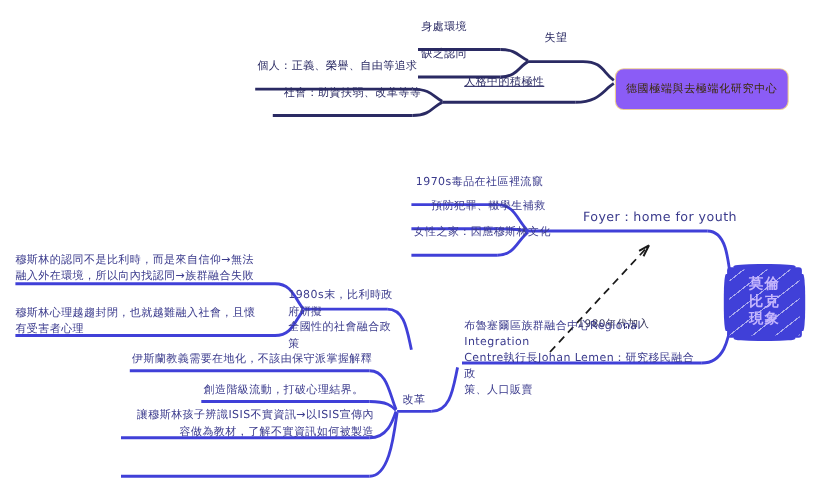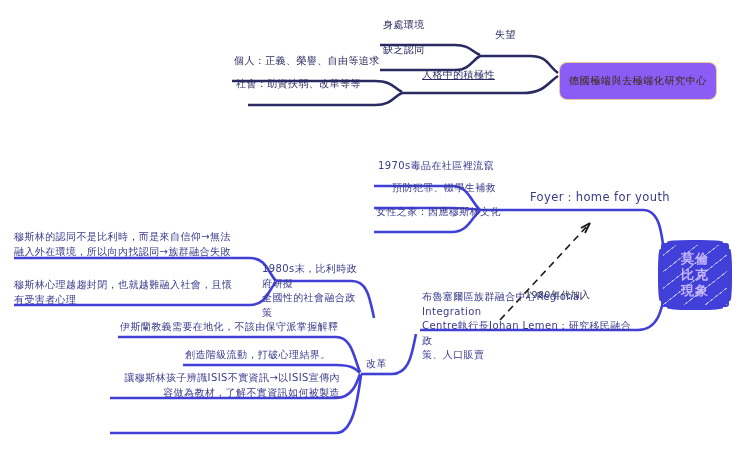--- a/index.html
+++ b/index.html
@@ -143,21 +143,21 @@
 
     <path d="M361 374 L392 374" stroke="#4040d8" stroke-width="2.6" fill="none"></path>
     <path d="M392 374 C410 374 412 352 416 334" stroke="#4040d8" stroke-width="2.6" fill="none"></path>
   </svg>
 
   <div class="node navy" style="left:383px; top:18px;">身處環境</div>
   <div class="node navy" style="left:383px; top:43px;">缺乏認同</div>
   <div class="node navy" style="left:495px; top:28px;">失望</div>
 
   <div class="node navy" style="left:234px; top:54px;">個人：正義、榮譽、自由等追求</div>
-  <div class="node navy" style="left:236px; top:78px;font-family:Liberation Mono, monospace;">社會：助資扶弱、改革等等</div>
+  <div class="node navy" style="left:258px; top:78px;">社會：助資扶弱、改革等等</div>
   <div class="node navy" style="left:422px; top:68px;text-decoration:underline;">人格中的積極性</div>
 
   <div class="root-orange" style="left:560px; top:63px;">德國極端與去極端化研究中心</div>
 
   <div class="node blue" style="left:378px; top:159px;">1970s毒品在社區裡流竄</div>
   <div class="node blue" style="left:392px; top:181px;">預防犯罪、輟學生補救</div>
   <div class="node blue" style="left:376px; top:205px;">女性之家：因應穆斯林文化</div>
   <div class="node blue" style="left:530px; top:189px; font-size:11.5px;">Foyer：home for youth</div>
 
   <div class="node dash-label" style="left:525px; top:288px;">1980年代加入</div>

